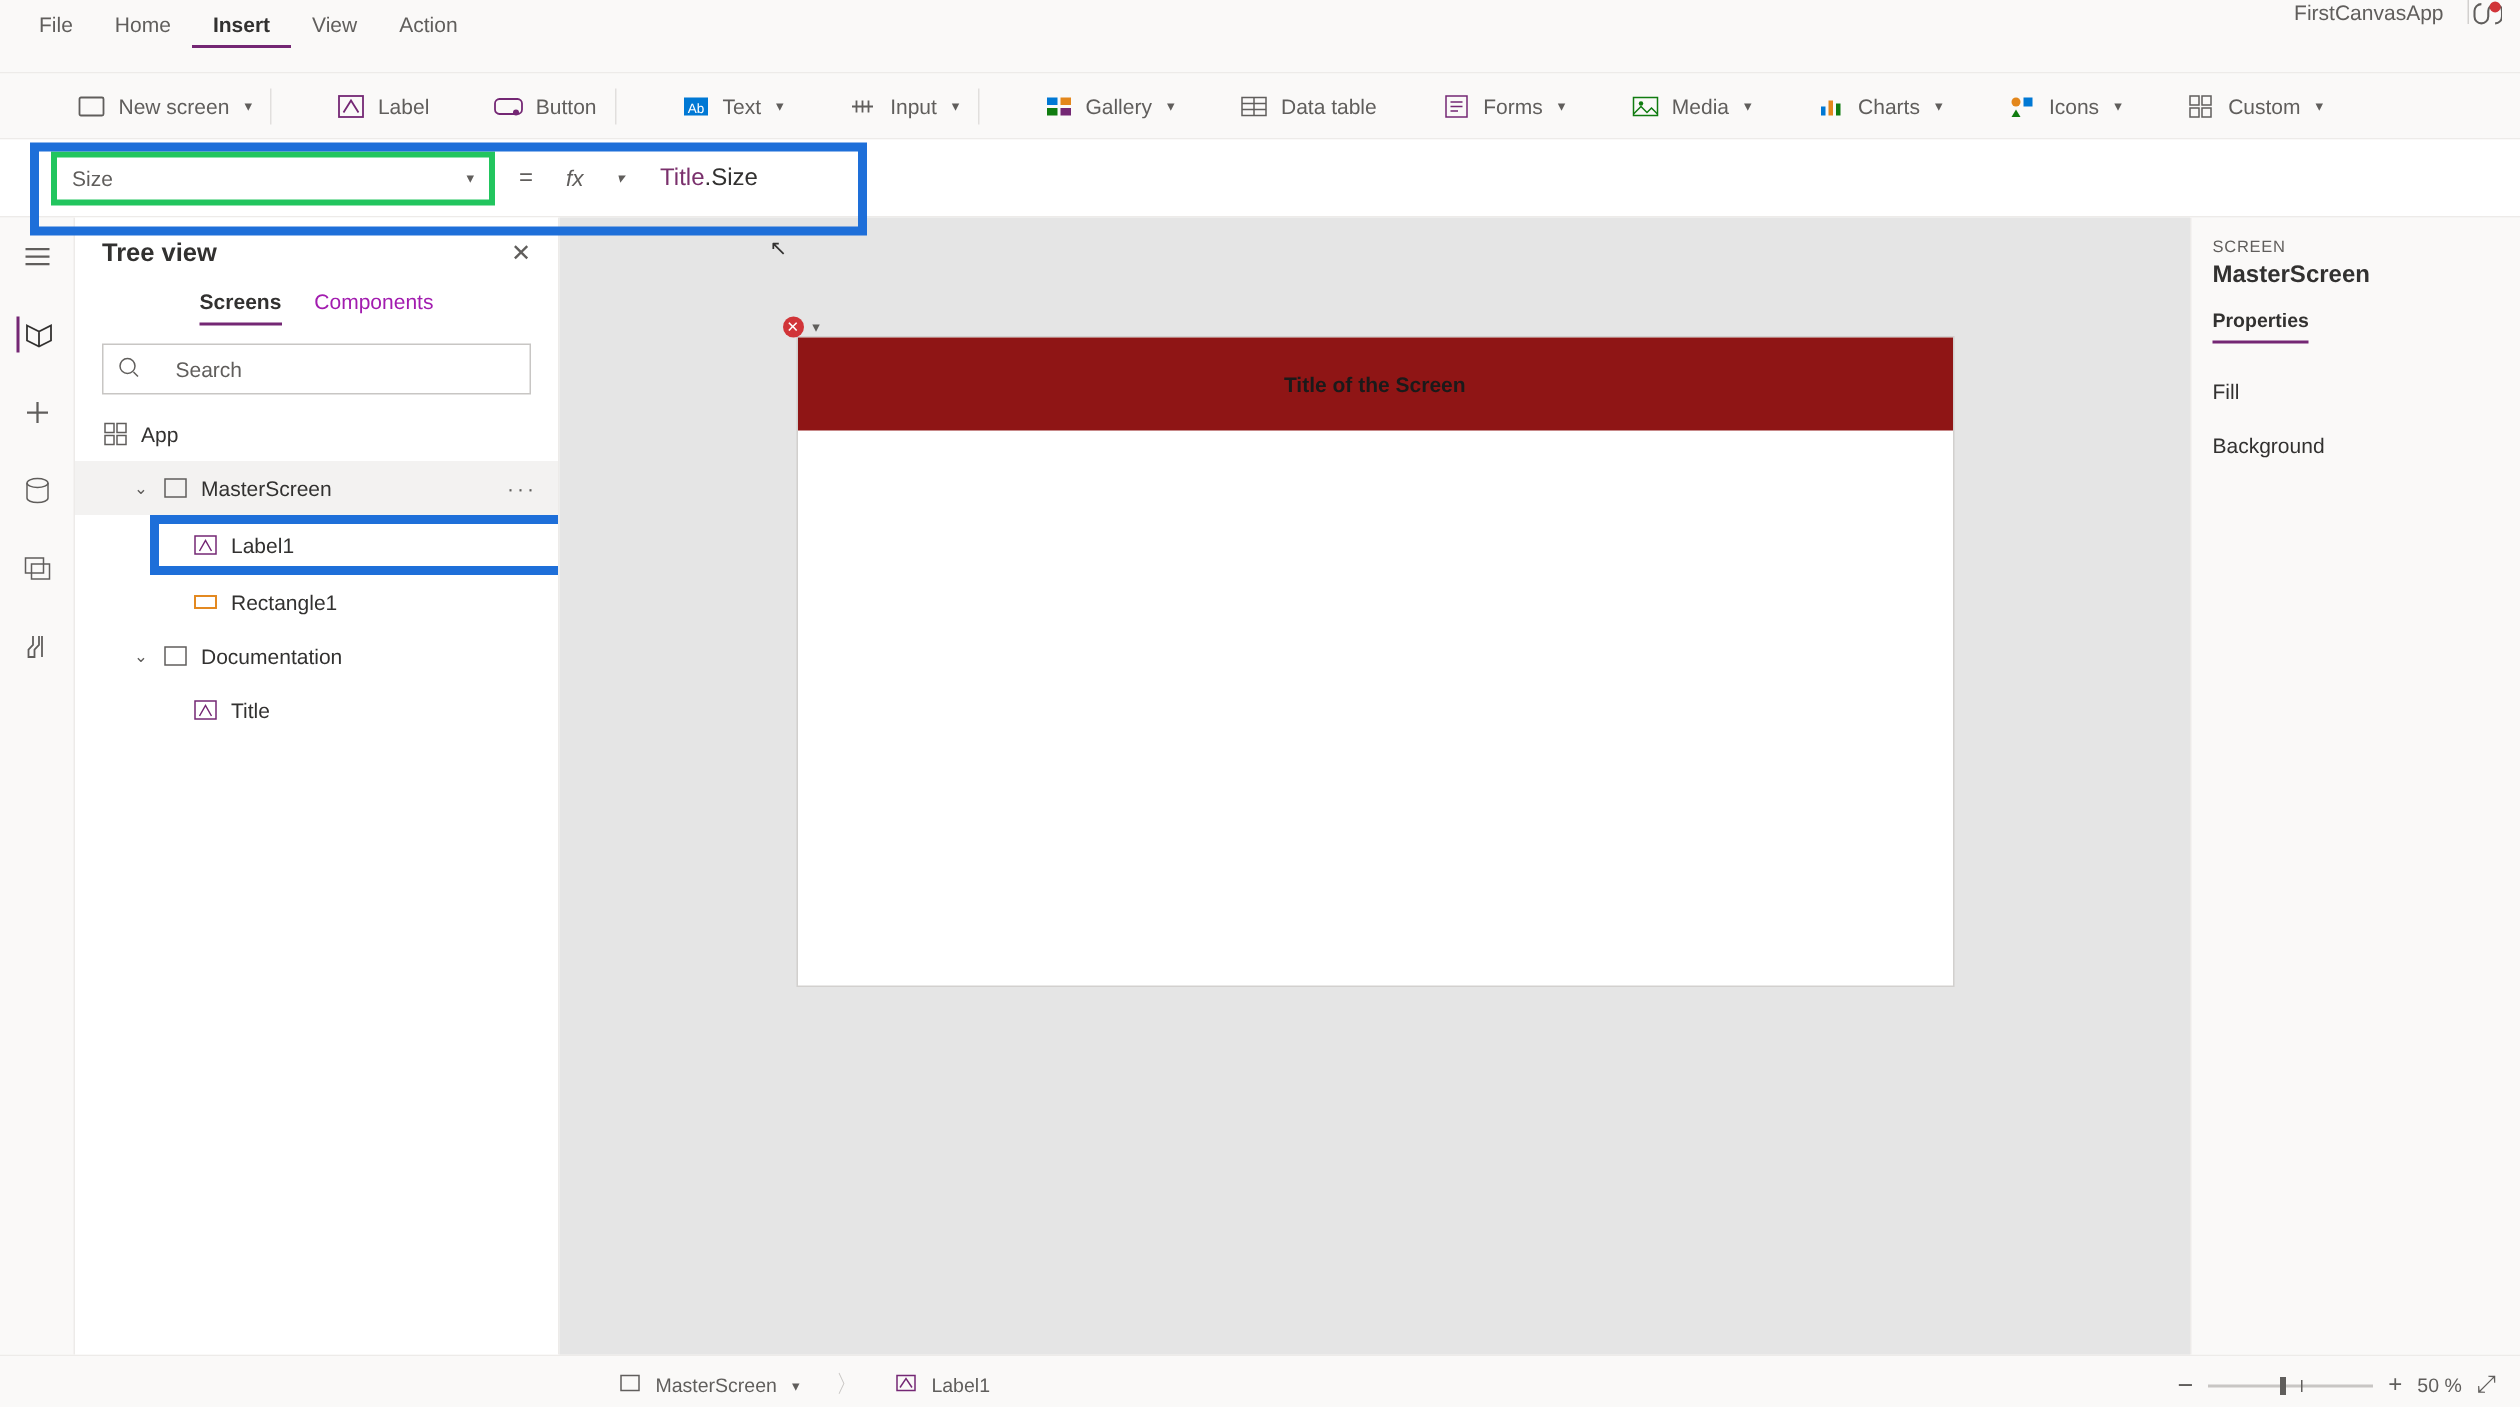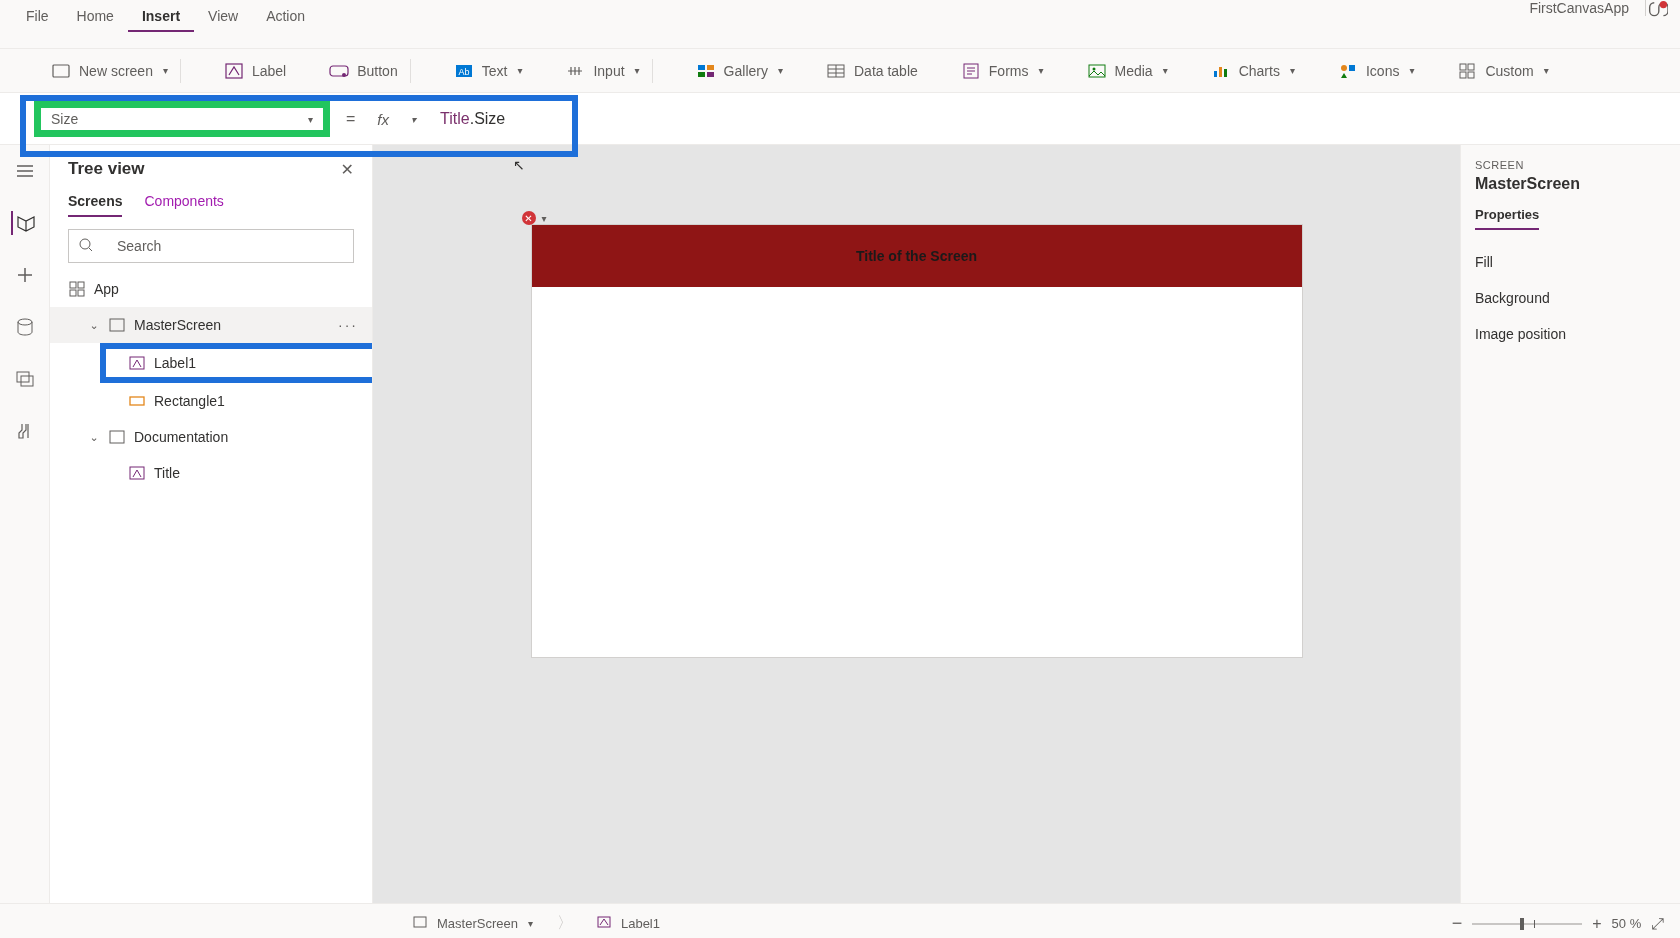--- a/index.html
+++ b/index.html
@@ -17,41 +17,41 @@
 .ribbon { height:44px; display:flex; align-items:center; padding:0 20px; gap:12px; background:#faf9f8; border-bottom:1px solid #edebe9; }
 .ribbon .ritem { display:flex; align-items:center; gap:8px; font-size:14px; color:#605e5c; cursor:pointer; }
 .ribbon .ritem .ic { display:inline-flex; align-items:center; justify-content:center; width:20px; height:16px;margin-left:31px; }
 .ribbon .sep { width:1px; height:24px; background:#e1dfdd; }
 .chev { font-size:10px; color:#605e5c; margin-left:2px; }
 
 
 .formula-wrap { position:relative; height:52px; background:#fff; border-bottom:1px solid #edebe9; }
 .formula-highlight { position:absolute; left:20px; top:2px; width:558px; height:62px; border:6px solid #1e6fd9; background:transparent; z-index:20; pointer-events:none; }
 .formula-bar { display:flex; align-items:center; height:52px; padding-left:34px; gap:10px; }
-.prop-select { width:296px; height:36px; border:7px solid #22c55e; background:#fff; display:flex; align-items:center; justify-content:space-between; padding:0 10px; font-size:14px; color:#605e5c; }
+.prop-select { width:296px; height:36px; border:4px solid #22c55e; background:#fff; display:flex; align-items:center; justify-content:space-between; padding:0 10px; font-size:14px; color:#605e5c; }
 .eq { font-size:16px; color:#605e5c; padding:0 6px; }
 .fx { display:flex; align-items:center; gap:20px; font-style:italic; font-size:15px; color:#605e5c; padding:0 6px; }
 .formula-input { font-family:"Consolas","Courier New",monospace; font-size:16px; padding-left:8px; }
 .formula-input .tok-obj { color:#7a306c; }
 .formula-input .tok-prop { color:#323130; }
 
 
 .main { display:flex; height:calc(938px - 44px - 44px - 52px - 40px); }
 
 
 .rail { width:50px; background:#faf9f8; border-right:1px solid #edebe9; display:flex; flex-direction:column; align-items:center; padding-top:14px; gap:28px; }
 .rail .rail-item { width:28px; height:24px; display:flex; align-items:center; justify-content:center; color:#605e5c; cursor:pointer; }
 .rail .rail-item.active { border-left:2px solid #742774; padding-left:0; }
 
 
 .tree { width:323px; background:#fff; border-right:1px solid #edebe9; display:flex; flex-direction:column; position:relative; }
 .tree-head { display:flex; align-items:center; justify-content:space-between; padding:14px 18px 6px 18px; }
 .tree-head h2 { font-size:17px; font-weight:600; color:#323130; }
 .tree-close { font-size:16px; color:#605e5c; cursor:pointer; }
-.tree-tabs { display:flex; gap:22px; padding:8px 18px 0 18px; font-size:14px; }
+.tree-tabs { display:flex; gap:22px; padding:8px 18px 0 18px; font-size:14px;justify-content:center; }
 .tree-tabs .ttab { padding-bottom:6px; color:#a21caf; cursor:pointer; }
 .tree-tabs .ttab.active { color:#323130; font-weight:600; border-bottom:2px solid #742774; }
 .search-box { margin:12px 18px 8px 18px; height:34px; border:1px solid #c8c6c4; display:flex; align-items:center; padding:0 10px; gap:24px; color:#605e5c; font-size:14px; }
 .tree-list { flex:1; overflow:auto; font-size:14px; }
 .node { display:flex; align-items:center; height:36px; padding-left:18px; gap:8px; color:#323130; cursor:pointer; position:relative; }
 .node.depth1 { padding-left:38px; }
 .node.depth2 { padding-left:78px; }
 .node .caret { width:12px; text-align:center; color:#605e5c; font-size:11px; }
 .node .nic { width:18px; height:18px; display:inline-flex; align-items:center; justify-content:center; }
 .node .more { margin-left:auto; margin-right:14px; color:#605e5c; letter-spacing:2px; }
@@ -381,21 +381,20 @@
       </div>
     </div>
   </div>
 
   <div class="props">
     <div class="plabel">SCREEN</div>
     <div class="pname">MasterScreen</div>
     <div class="ptab">Properties</div>
     <div class="prow">Fill</div>
     <div class="prow">Background</div>
-    <div class="prow">Image position</div>
   </div>
 
 </div>
 
 <div class="status">
   <div style="width:373px;"></div>
   <div class="crumb">
     <span class="nic">
         <svg width="14" height="12">
           <rect x="1" y="1" width="12" height="10" fill="none" stroke="#605e5c"></rect>

